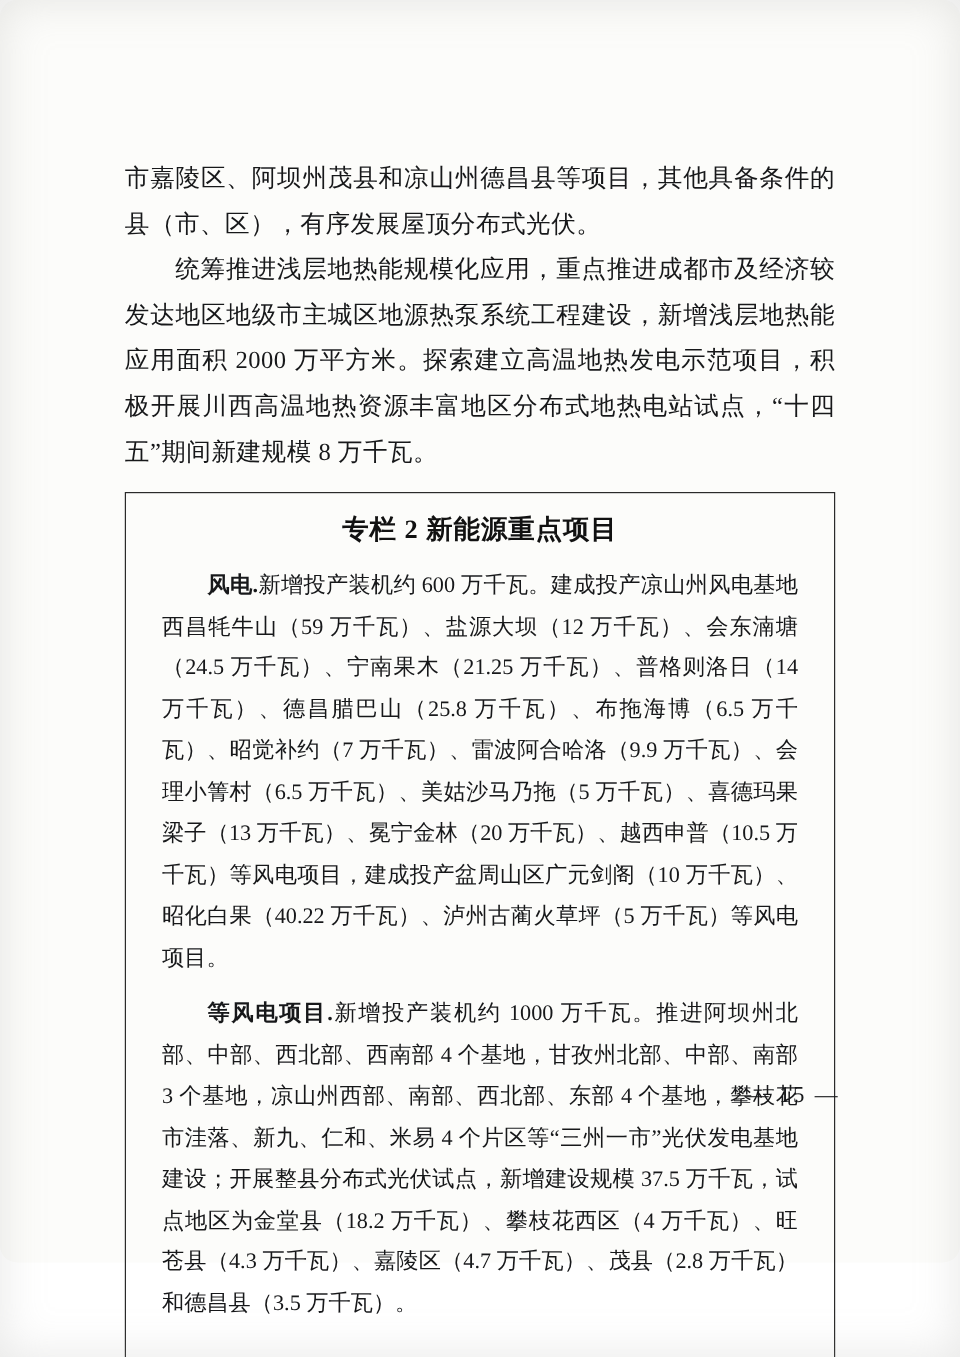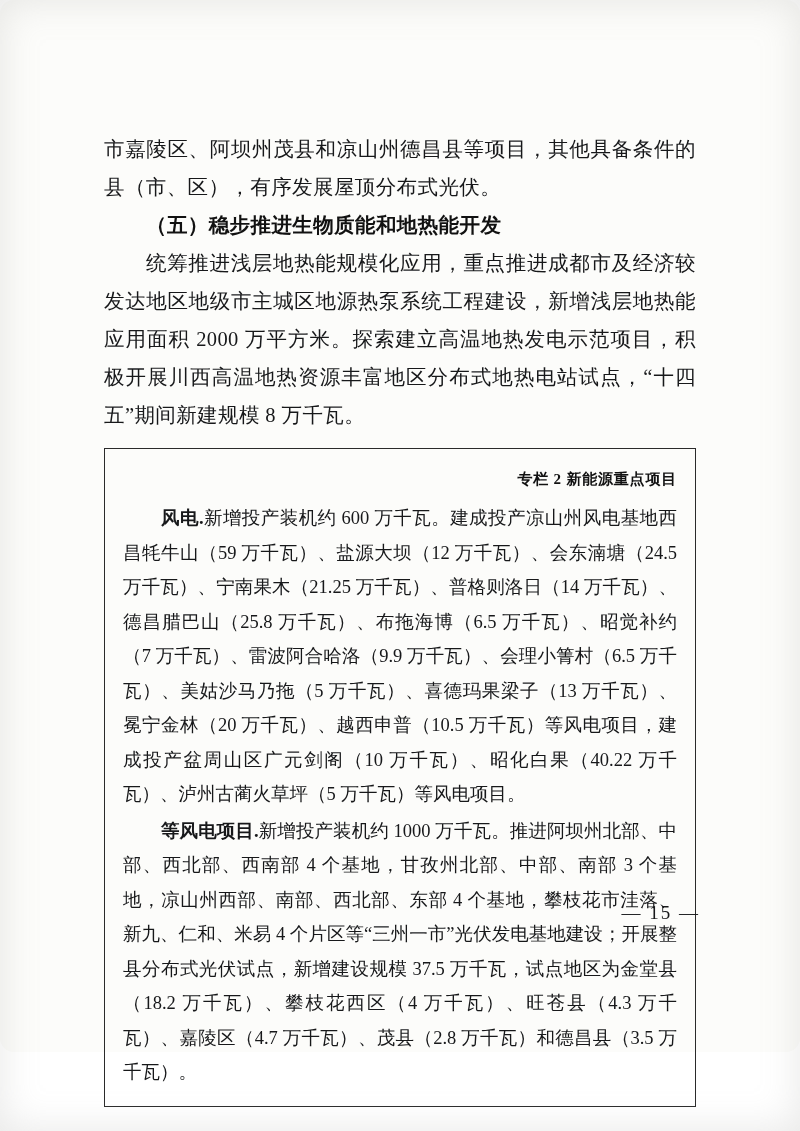--- a/index.html
+++ b/index.html
@@ -51,35 +51,35 @@
     margin: 0;
   }
   .box {
     margin-top: 14px;
     border: 1px solid #2a2a2a;
     padding: 10px 18px 16px 18px;
     box-sizing: border-box;
     width: 592px;
   }
   .box-title {
-    text-align: right;
+    text-align: center;
     font-weight: bold;
-    font-size: 15px;
+    font-size: 22px;
     line-height: 36px;
     letter-spacing: 0.8px;
     margin: 2px 0 4px 0;
     color: #111;
   }
   .box-para {
     font-size: 18.5px;
     line-height: 34.5px;
     text-align: justify;
     text-justify: inter-ideograph;
     text-indent: 38px;
-    margin: 0;
+    margin: 12px;
     color: #17181a;
   }
   .box-para + .box-para {
     margin-top: 2px;
   }
   .lead {
     font-weight: bold;
   }
   .page-number {
     position: absolute;
@@ -99,21 +99,20 @@
 </style>
 </head>
 <body>
 
 <div class="page">
 
   <div class="content">
 
     <p class="para">市嘉陵区、阿坝州茂县和凉山州德昌县等项目，其他具备条件的县（市、区），有序发展屋顶分布式光伏。</p>
 
-    <p class="heading">（五）稳步推进生物质能和地热能开发</p>
 
 
     <p class="para indent2">统筹推进浅层地热能规模化应用，重点推进成都市及经济较发达地区地级市主城区地源热泵系统工程建设，新增浅层地热能应用面积 2000 万平方米。探索建立高温地热发电示范项目，积极开展川西高温地热资源丰富地区分布式地热电站试点，“十四五”期间新建规模 8 万千瓦。</p>
 
     <div class="box">
       <div class="box-title">专栏 2  新能源重点项目</div>
 
       <p class="box-para">
         <span class="lead">风电.</span><span>新增投产装机约 600 万千瓦。建成投产凉山州风电基地西昌牦牛山（59 万千瓦）、盐源大坝（12 万千瓦）、会东湳塘（24.5 万千瓦）、宁南果木（21.25 万千瓦）、普格则洛日（14 万千瓦）、德昌腊巴山（25.8 万千瓦）、布拖海博（6.5 万千瓦）、昭觉补约（7 万千瓦）、雷波阿合哈洛（9.9 万千瓦）、会理小箐村（6.5 万千瓦）、美姑沙马乃拖（5 万千瓦）、喜德玛果梁子（13 万千瓦）、冕宁金林（20 万千瓦）、越西申普（10.5 万千瓦）等风电项目，建成投产盆周山区广元剑阁（10 万千瓦）、昭化白果（40.22 万千瓦）、泸州古蔺火草坪（5 万千瓦）等风电项目。</span>
       </p>

